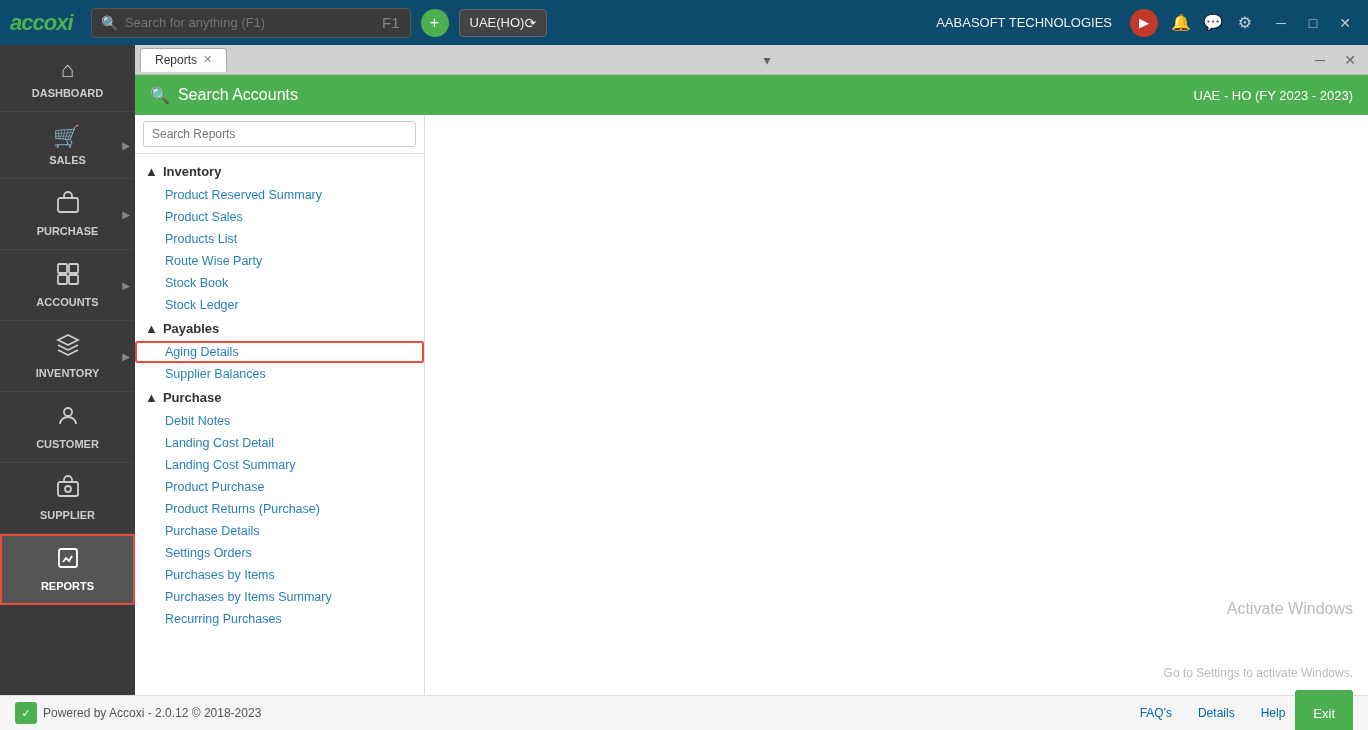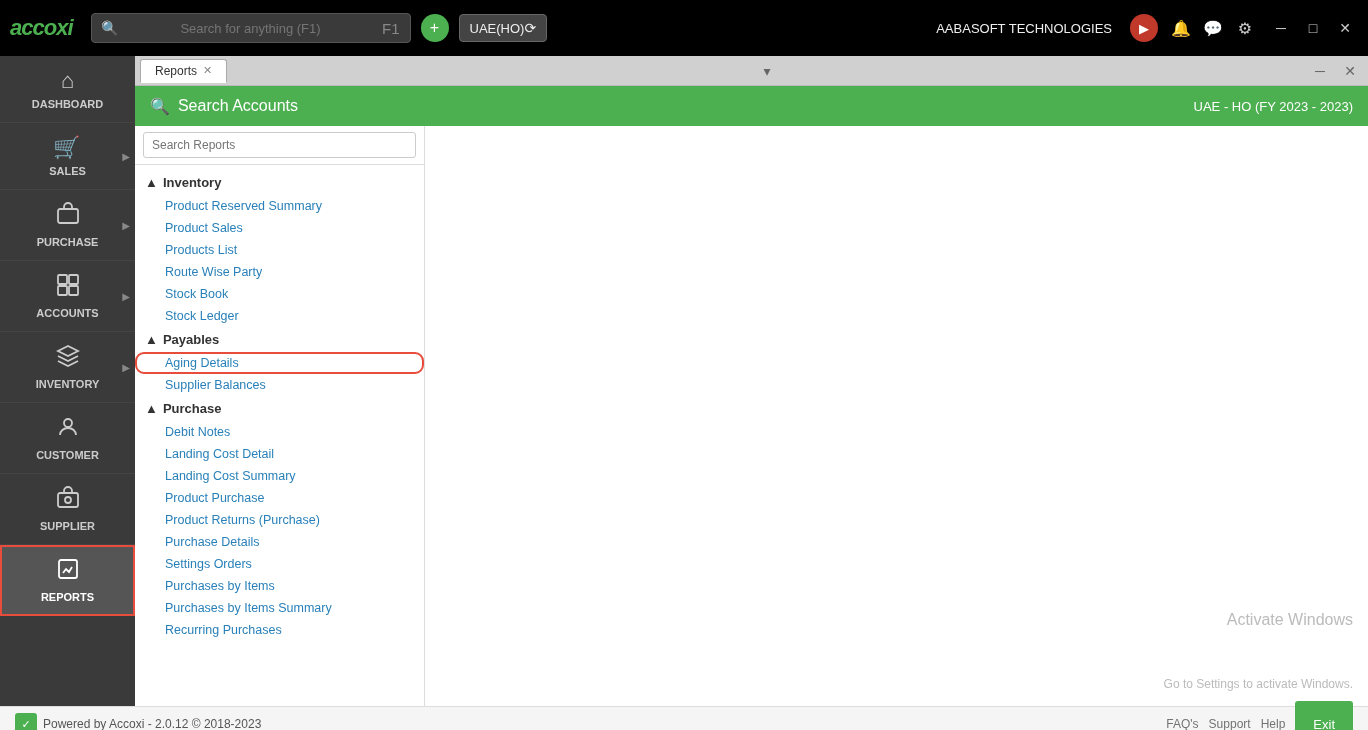--- a/index.html
+++ b/index.html
@@ -1,21 +1,21 @@
 <!DOCTYPE html>
 <html><head>
   <meta charset="utf-8">
   <style>
     * { margin: 0; padding: 0; box-sizing: border-box; }
     body { font-family: 'Segoe UI', Arial, sans-serif; font-size: 13px; background: #e0e0e0; width: 1368px; height: 730px; overflow: hidden; }
 
     
     .topbar {
-      height: 56px;
-      background: #000000;
+      height: 45px;
+      background: #0c4a6e;
       display: flex;
       align-items: center;
       padding: 0 10px;
       gap: 10px;
     }
     .logo {
       color: white;
       font-size: 22px;
       font-weight: bold;
       font-style: italic;
@@ -36,21 +36,20 @@
       align-items: center;
       gap: 6px;
     }
     .search-bar input {
       background: transparent;
       border: none;
       outline: none;
       color: #ccc;
       font-size: 13px;
       flex: 1;
-      text-align: center;
     }
     .search-icon-top { color: #aaa; font-size: 14px; }
     .topbar-btn {
       width: 28px; height: 28px;
       border-radius: 50%;
       background: #555;
       border: none;
       color: white;
       cursor: pointer;
       display: flex; align-items: center; justify-content: center;
@@ -207,21 +206,21 @@
       font-size: 13px;
     }
     .tree-item {
       padding: 4px 10px 4px 30px;
       color: #2980b9;
       cursor: pointer;
       font-size: 12.5px;
     }
     .tree-item.highlighted-box {
       border: 2px solid #e74c3c;
-      border-radius: 9px;
+      border-radius: 3px;
       color: #2980b9;
       padding: 2px 4px 2px 28px;
     }
 
     
     .reports-right {
       flex: 1;
       background: white;
       padding: 15px;
       overflow: auto;
@@ -239,21 +238,21 @@
       background: #f5f5f5;
       border-top: 1px solid #ddd;
       display: flex;
       align-items: center;
       padding: 0 15px;
       justify-content: space-between;
     }
     .powered-by { display: flex; align-items: center; gap: 6px; color: #555; font-size: 12px; }
     .powered-icon { width: 22px; height: 22px; background: #4caf50; border-radius: 3px; display: flex; align-items: center; justify-content: center; color: white; font-size: 11px; }
     .bottom-links { display: flex; align-items: center; gap: 10px; color: #555; font-size: 12px; }
-    .bottom-links a { color: #737373; text-decoration: none; cursor: pointer; }
+    .bottom-links a { color: #0369a1; text-decoration: none; cursor: pointer; margin-left: 16px; }
     .exit-btn {
       background: #4caf50;
       color: white;
       border: none;
       padding: 16px 18px;
       border-radius: 3px;
       cursor: pointer;
       font-size: 13px;
     }
   </style>
@@ -440,17 +439,17 @@
   </div>
 </div>
 
 <div class="bottom-bar">
   <div class="powered-by">
     <div class="powered-icon">✓</div>
     <span>Powered by Accoxi - 2.0.12 © 2018-2023</span>
   </div>
   <div class="bottom-links">
     <a>FAQ's</a>
-    <a>Support</a>
+    <a>Details</a>
     <a>Help</a>
     <button class="exit-btn">Exit</button>
   </div>
 </div>
 
 </body></html>

